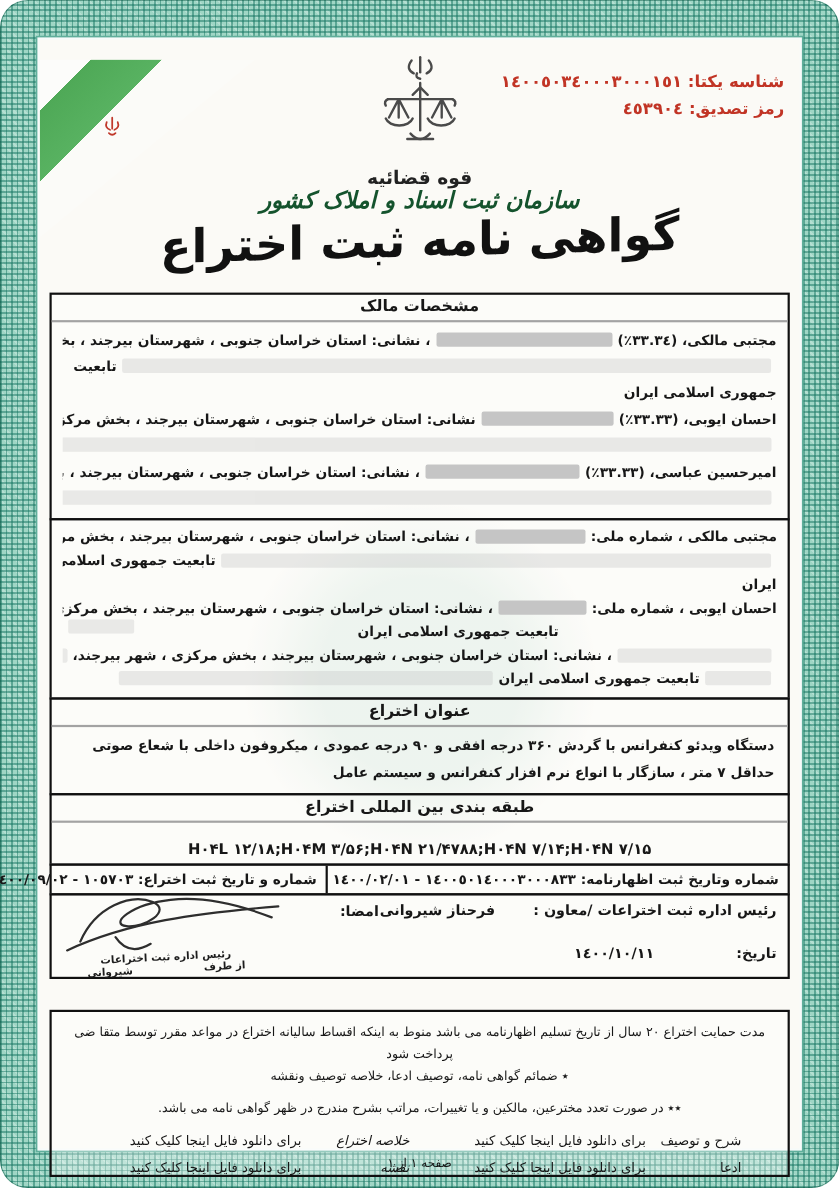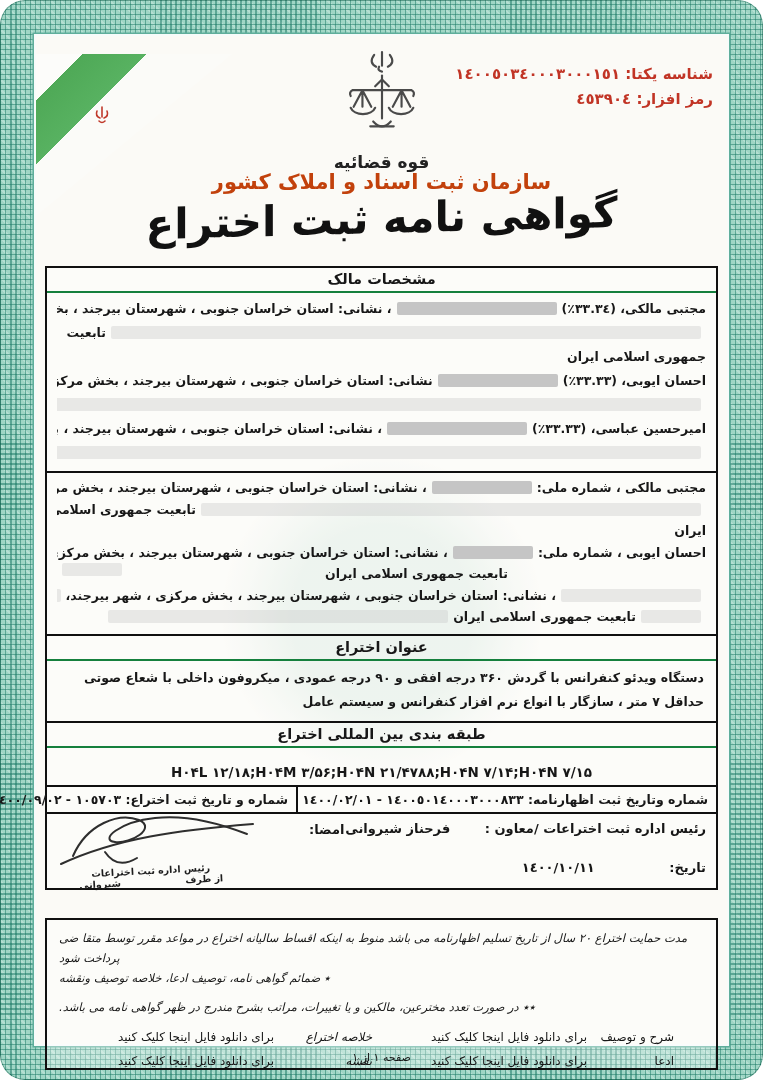--- a/index.html
+++ b/index.html
@@ -51,33 +51,33 @@
   .ids {
     position:absolute; top:26px; right:14px;
     direction:rtl; text-align:right;
     color:#c13425; font-weight:bold; font-size:15px; line-height:25px;
   }
   .ids .num { letter-spacing:.5px; }
 
   
   .emblem { position:absolute; top:10px; left:50%; transform:translateX(-50%); }
   .jud   { position:absolute; top:116px; width:100%; text-align:center; font-size:17px; font-weight:bold; color:#222; }
-  .org   { position:absolute; top:134px; width:100%; text-align:center; font-size:21px; font-weight:bold; color:#c2410c; letter-spacing:1px; }
+  .org   { position:absolute; top:134px; width:100%; text-align:center; font-size:21px; font-weight:bold; color:#14532d; letter-spacing:1px;font-style:italic; }
   .cert-title {
     position:absolute; top:158px; width:100%; text-align:center;
     font-size:42px; font-weight:bold; color:#111;
     transform: skewY(-1.5deg);
   }
 
   
   .content { position:absolute; top:232px; left:9px; right:9px; direction:rtl; color:#171717; }
   .box { border:2px solid #101010; margin-top:-2px; background:rgba(255,255,255,.35); }
   .sec-head {
     text-align:center; font-weight:bold; font-size:14.5px;
-    padding:3px 0 4px; border-bottom:2px solid #15803d;
+    padding:3px 0 4px; border-bottom:2px solid #a3a3a3;
   }
   .sec-body { padding:4px 10px 6px; font-size:12.5px; font-weight:bold; text-align:right; }
   .ln { line-height:24px; white-space:nowrap; overflow:hidden; }
   .ln-sm { line-height:21.5px; }
   .center { text-align:center; }
 
   
   .rd { display:inline-block; height:13px; background:#c5c5c5; border-radius:2px;
         vertical-align:-2px; margin:0 5px; filter:blur(.4px); }
   .ft { opacity:.35; }
@@ -101,21 +101,21 @@
   .sig-date .date-val { margin-right:70px; }
   .sig-art { position:absolute; left:6px; top:-20px; width:210px; height:100px; pointer-events:none; z-index:3; }
   .stamp { position:absolute; left:20px; bottom:1px; width:168px; text-align:center;
            font-size:9.5px; font-weight:bold; color:#1d1d1d; transform:rotate(-3deg); line-height:11px; z-index:3;}
   .stamp-row { display:flex; justify-content:space-between; padding:0 12px; }
 
   .gap { height:30px; }
 
   
   .notes-box { position:relative; height:152px; padding:8px 12px 0; font-size:11.5px; }
-  .note-ln { line-height:20px; text-align:left;font-style:italic; }
+  .note-ln { line-height:20px; text-align:center; }
   .note-ln.sp { margin-top:9px; }
   .dl-rows { margin-top:8px; padding-right:30px; }
   .dl-row { display:flex; direction:rtl; line-height:24px; font-size:12px; }
   .dl-label  { width:92px; }
   .dl-label2 { width:104px; text-align:right;font-style:italic; }
   .dl-link { width:228px; cursor:pointer; }
   .page-foot { position:absolute; bottom:4px; left:0; width:100%; text-align:center; font-size:11px; }
 
   svg .st { stroke:#4a4a4a; fill:none; stroke-width:2.2; stroke-linecap:round; }
 </style>
@@ -137,21 +137,21 @@
         </g>
       </svg>
     </div>
 
     <div class="ids">
       <div>
         <span>شناسه یکتا:</span>
         <span class="num">١٤٠٠٥٠٣٤٠٠٠٣٠٠٠١٥١</span>
       </div>
       <div>
-        <span>رمز افزار:</span>
+        <span>رمز تصدیق:</span>
         <span class="num">٤٥٣٩٠٤</span>
       </div>
     </div>
 
     <svg class="emblem" width="88" height="102" viewBox="0 0 90 104">
       <g class="st">
         <path d="M45 6 v14"></path>
         <path d="M37 9 q-6 8 2 12"></path>
         <path d="M53 9 q6 8 -2 12"></path>
         <path d="M42 21 q-2 4 3 5"></path>

